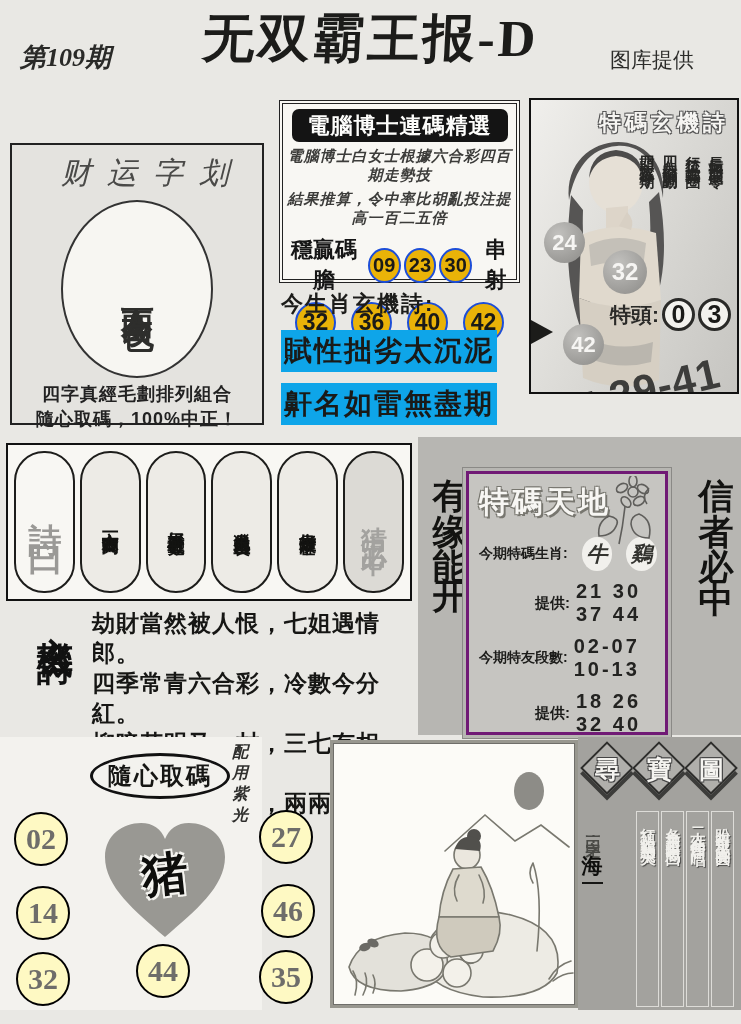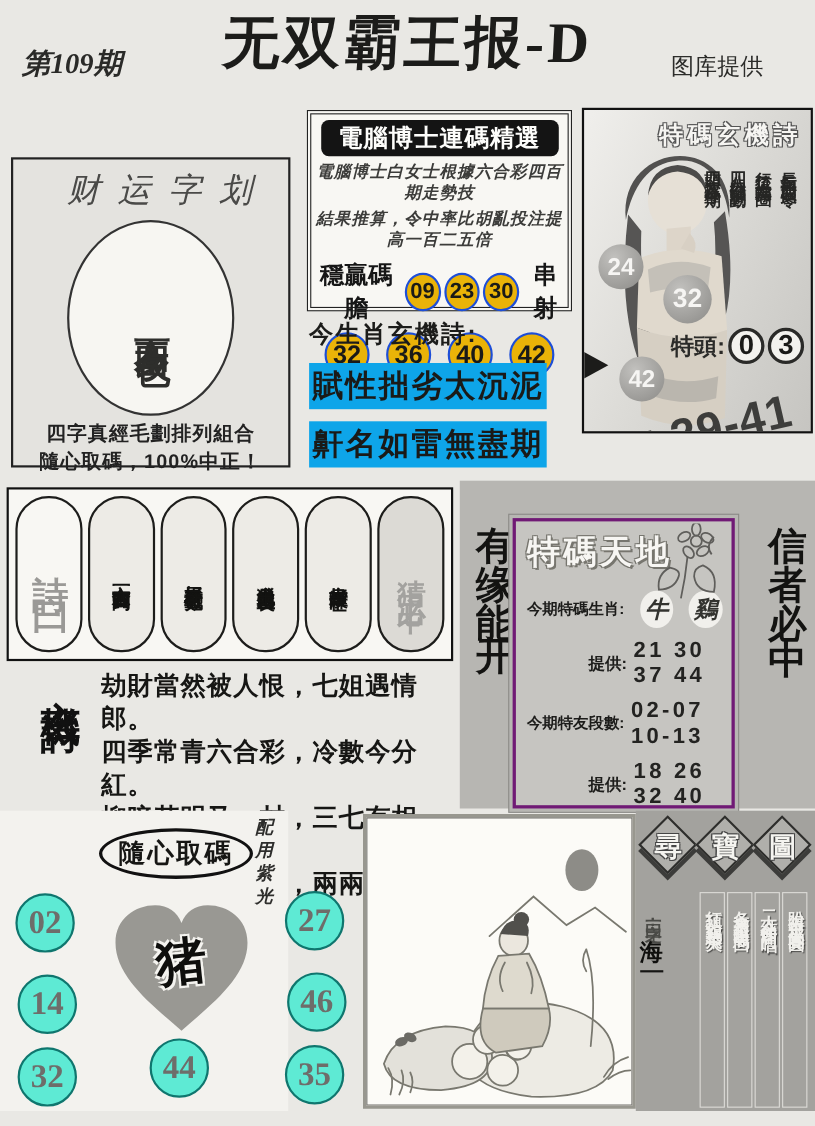--- a/index.html
+++ b/index.html
@@ -105,22 +105,22 @@
   .td-verses { margin-left:4px; }
   .td-verse { width:148px; background:#f4f3ef; font-size:16px; font-weight:bold; font-style:italic;
     color:#22221f; text-align:center; padding:3px 0; margin-bottom:7px; letter-spacing:2px; }
 
   
   .cg-area { left:0; top:737px; width:262px; height:273px; background:#f3f2ee; }
   .cg-note { position:absolute; left:232px; top:5px; font-size:16px; font-weight:bold; font-style:italic; color:#2e2e2c; }
   .cg-oval { position:absolute; left:90px; top:16px; width:140px; height:46px; border:3px solid #111;
     border-radius:50%; display:flex; align-items:center; justify-content:center;
     font-size:24px; font-weight:900; letter-spacing:2px; color:#161614; }
-  .num-c { position:absolute; width:54px; height:54px; border:2px solid #0f766e; border-radius:50%;
-    background:#5eead4; display:flex; align-items:center; justify-content:center;
+  .num-c { position:absolute; width:54px; height:54px; border:2px solid #000000; border-radius:50%;
+    background:#fef9c3; display:flex; align-items:center; justify-content:center;
     font-size:30px; font-weight:bold; color:#6e6d6a; font-family:"Liberation Serif","DejaVu Serif",serif; }
   .heart-wrap { position:absolute; left:95px; top:78px; width:140px; height:130px; }
   .heart-char { position:absolute; left:50%; top:46%; transform:translate(-50%,-50%) rotate(-6deg);
     font-size:46px; font-weight:900; color:#0e0e0c;
     text-shadow:-2px -2px 0 #f4f3ef,2px -2px 0 #f4f3ef,-2px 2px 0 #f4f3ef,2px 2px 0 #f4f3ef; }
 
   
   .paint { left:330px; top:740px; width:248px; height:268px; background:#fcfbf7;
     border:3px solid #98978f; box-shadow:inset 0 0 0 1px #6f6e6a; }
 

